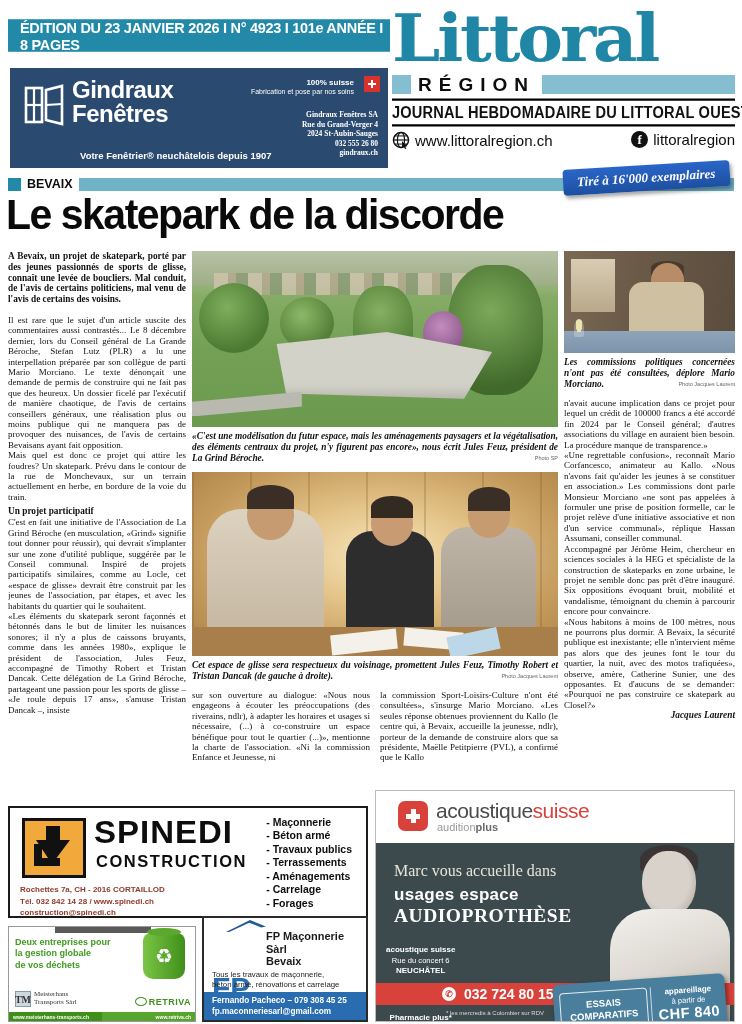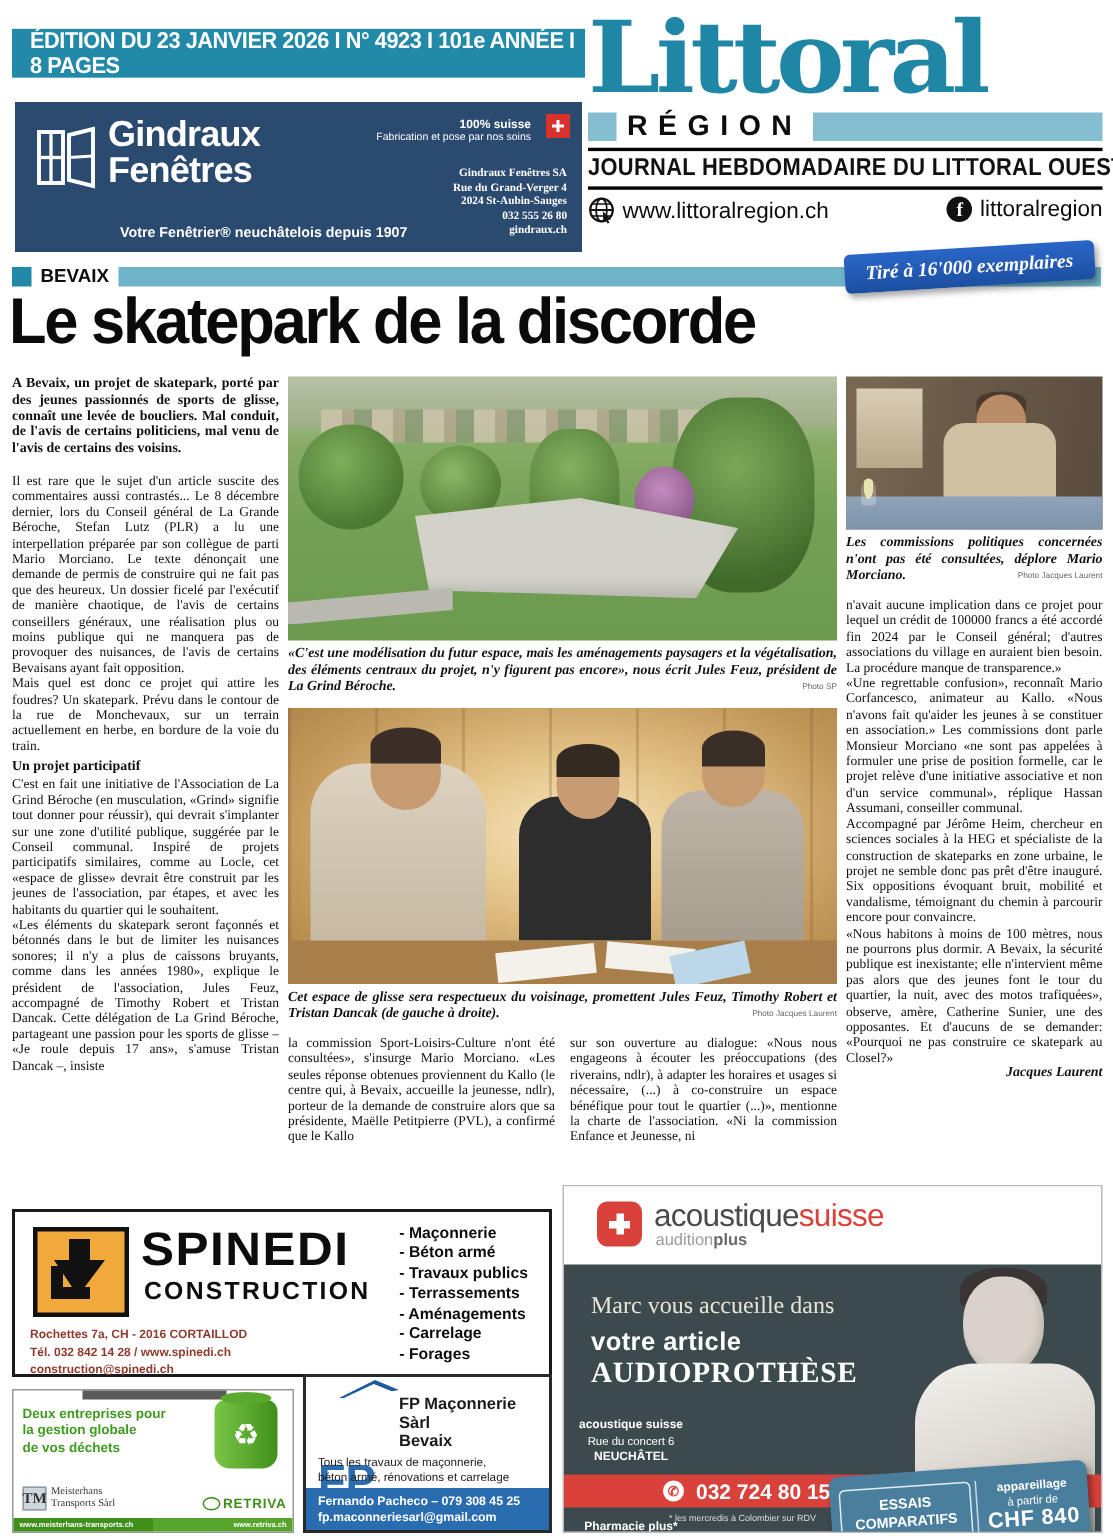--- a/index.html
+++ b/index.html
@@ -116,21 +116,21 @@
   .dc-topbar{position:absolute;left:46px;top:0;width:96px;height:6px;background:#5a5a5a;}
   .dc-text{position:absolute;left:6px;top:10px;font-weight:bold;font-size:9px;line-height:1.25;color:#3f9b1f;}
   .dc-mascot{position:absolute;right:10px;top:6px;width:42px;height:46px;background:linear-gradient(90deg,#7ac545,#3f8f1a);
     border-radius:8px 8px 10px 10px;display:flex;align-items:center;justify-content:center;color:#fff;font-size:20px;}
   .dc-mascot:before{content:"";position:absolute;top:-5px;left:4px;right:4px;height:8px;border-radius:50%;background:#5aa82e;}
   .dc-brands{position:absolute;left:6px;bottom:14px;width:176px;display:flex;justify-content:space-between;align-items:flex-end;}
   .mh{display:flex;align-items:center;gap:3px;}
   .mh-sq{width:14px;height:14px;background:#cfd8dd;border:1px solid #8a9aa4;font-family:"Liberation Serif",serif;
     font-size:10px;font-weight:bold;color:#333;display:flex;align-items:center;justify-content:center;}
   .mh-txt{font-family:"Liberation Serif",serif;font-size:7px;line-height:1.1;color:#333;}
-  .rt{display:flex;align-items:center;gap:2px;}
+  .rt{display:flex;gap:2px;}
   .rt-ic{width:10px;height:7px;border:1.5px solid #3f8f1a;border-radius:50%;}
   .rt-txt{font-weight:bold;font-size:9px;letter-spacing:0.5px;color:#3f8f1a;}
   .dc-urls{position:absolute;left:0;bottom:0;width:100%;height:9px;display:flex;}
   .dc-urls div{flex:1;background:#3f8f1a;color:#fff;font-size:5px;font-weight:bold;display:flex;align-items:center;padding:0 4px;}
   .dc-urls div:last-child{justify-content:flex-end;background:#57a52c;}
 
   
   .fp-ad{position:absolute;left:202px;top:916px;width:166px;height:106px;border:2px solid #2a2a2a;
     box-sizing:border-box;background:#fff;font-family:"Liberation Sans",sans-serif;}
   .fp-logo{position:absolute;left:8px;top:8px;font-weight:bold;font-size:30px;color:#2a6cb0;line-height:1;margin-top:47px;}
@@ -289,22 +289,22 @@
       <div class="paper" style="left:38%;bottom:2%;width:18%;height:11%;"></div>
       <div class="paper" style="left:58%;bottom:4%;width:16%;height:10%;transform:rotate(5deg);"></div>
       <div class="paper" style="left:70%;bottom:1%;width:14%;height:12%;background:#bcd8e8;transform:rotate(-12deg);"></div>
     </div>
     <div class="caption">
       <span>Cet espace de glisse sera respectueux du voisinage, promettent Jules Feuz, Timothy Robert et Tristan Dancak (de gauche à droite).</span>
       <span class="credit">Photo Jacques Laurent</span>
     </div>
 
     <div class="midcols">
+      <div class="bodytext">sur son ouverture au dialogue: «Nous nous engageons à écouter les préoccupations (des riverains, ndlr), à adapter les horaires et usages si nécessaire, (...) à co-construire un espace bénéfique pour tout le quartier (...)», mentionne la charte de l'association. «Ni la commission Enfance et Jeunesse, ni</div>
       <div class="bodytext">la commission Sport-Loisirs-Culture n'ont été consultées», s'insurge Mario Morciano. «Les seules réponse obtenues proviennent du Kallo (le centre qui, à Bevaix, accueille la jeunesse, ndlr), porteur de la demande de construire alors que sa présidente, Maëlle Petitpierre (PVL), a confirmé que le Kallo</div>
-      <div class="bodytext">sur son ouverture au dialogue: «Nous nous engageons à écouter les préoccupations (des riverains, ndlr), à adapter les horaires et usages si nécessaire, (...) à co-construire un espace bénéfique pour tout le quartier (...)», mentionne la charte de l'association. «Ni la commission Enfance et Jeunesse, ni</div>
     </div>
   </div>
 
   <div class="col4">
     <div class="ph ph-morciano">
       <div class="mo-window"></div>
       <div class="mo-hair"></div>
       <div class="mo-head"></div>
       <div class="mo-body"></div>
       <div class="mo-table"></div>
@@ -399,21 +399,21 @@
         <span>audition</span><b>plus</b>
       </div>
     </div>
     <div class="ac-dark">
       <div class="ac-man">
         <div class="am-hair"></div>
         <div class="am-head"></div>
         <div class="am-shirt"></div>
       </div>
       <div class="ac-l1">Marc vous accueille dans</div>
-      <div class="ac-l2">votre article</div>
+      <div class="ac-l2">usages espace</div>
       <div class="ac-l3">AUDIOPROTHÈSE</div>
       <div class="ac-locs">
         <div>
           <div class="b">acoustique suisse</div>
           <div>Rue du concert 6</div>
           <div class="b">NEUCHÂTEL</div>
         </div>
         <div>
           <div class="b">Pharmacie plus*</div>
           <div>Rue Haute 23a</div>

